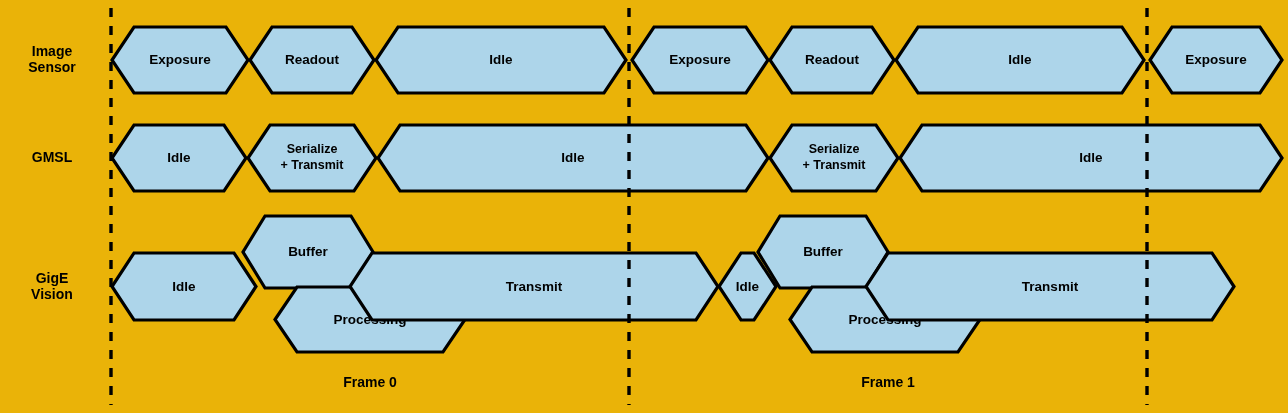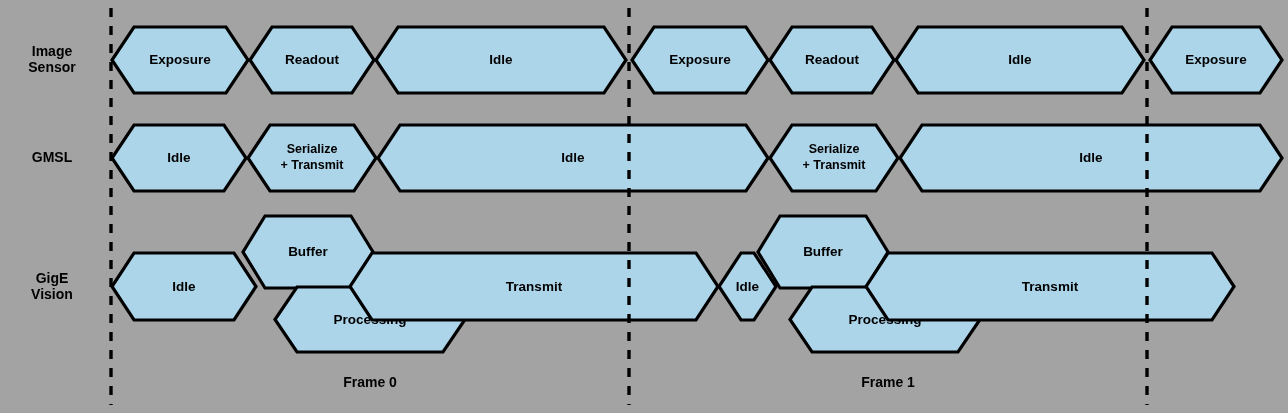--- a/index.html
+++ b/index.html
@@ -4,21 +4,21 @@
 <style>
   html, body {
     margin: 0;
     padding: 0;
     background: #ffffff;
   }
   #stage {
     position: relative;
     width: 1288px;
     height: 413px;
-    background: #a3a3a3;
+    background: #eab308;
     font-family: "Liberation Sans", sans-serif;
     overflow: hidden;
   }
   #diagram { display: block; }
   .row-label {
     font-family: "Liberation Sans", sans-serif;
     font-size: 14px;
     font-weight: bold;
     fill: #000000;
     text-anchor: middle;

